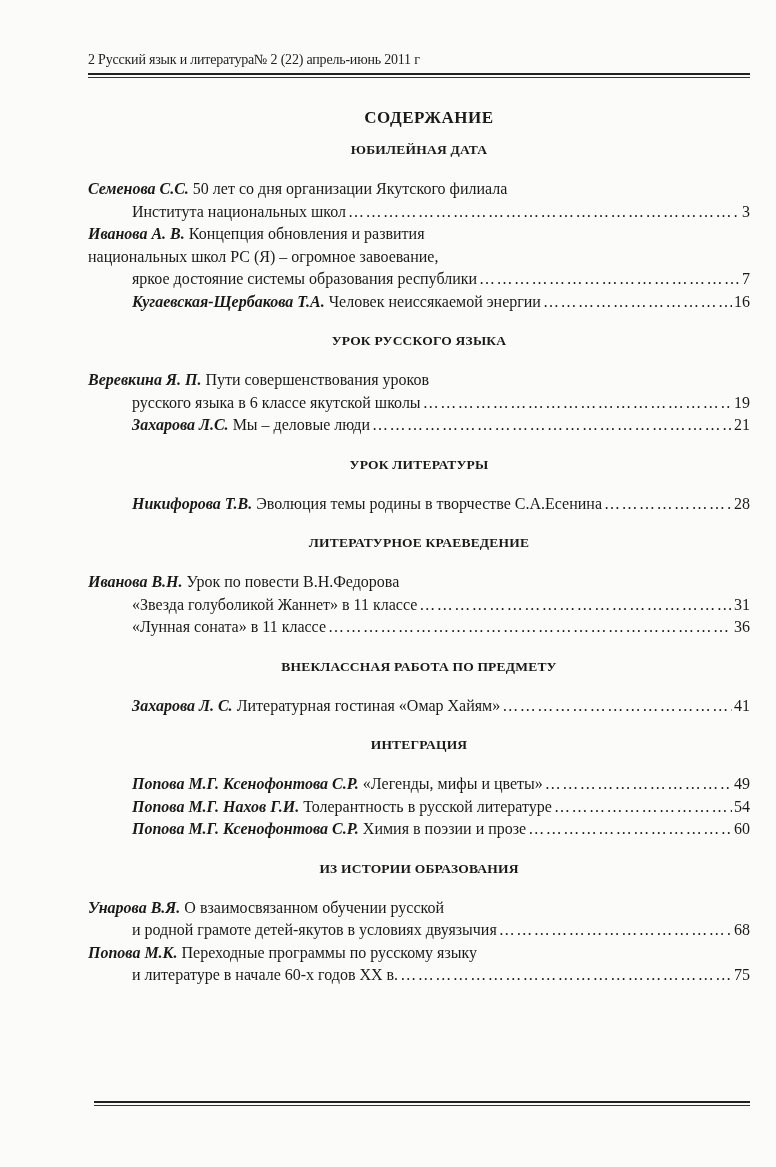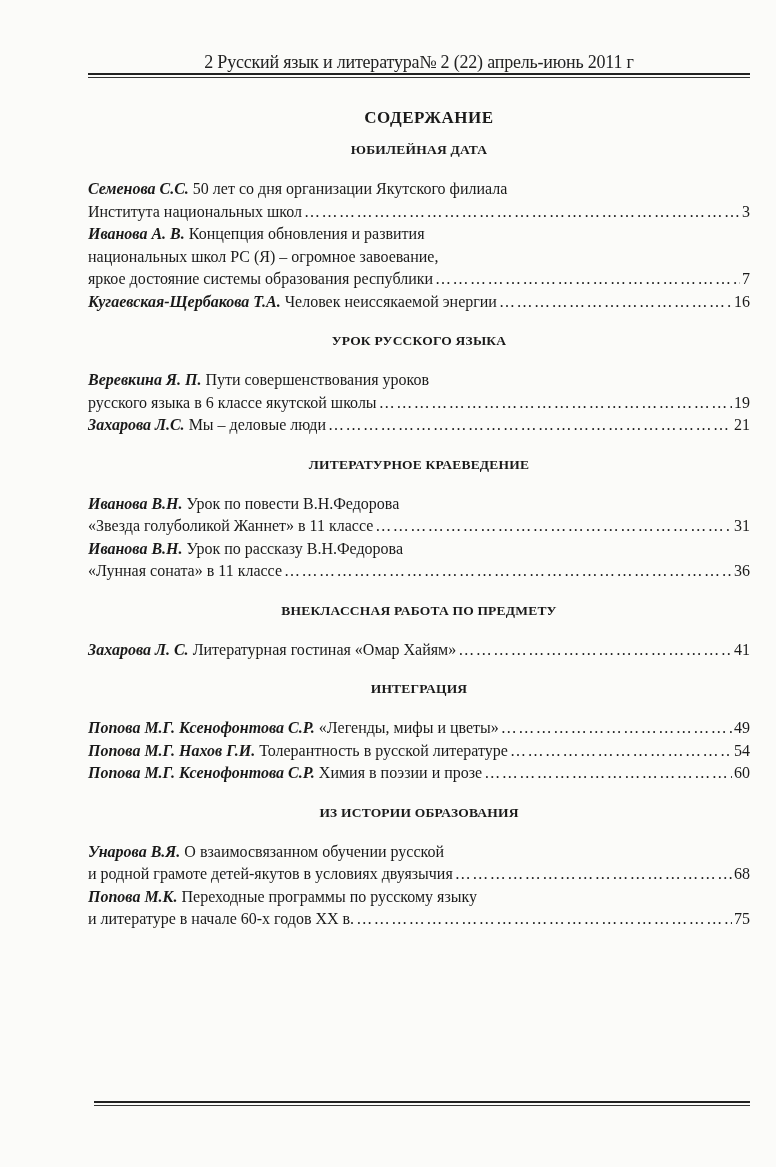--- a/index.html
+++ b/index.html
@@ -5,37 +5,37 @@
   html, body { margin: 0; padding: 0; }
   body {
     width: 776px; height: 1167px; overflow: hidden;
     background: #fbfbf9;
     font-family: "Liberation Serif", serif;
     color: #1a1a1a;
     position: relative;
   }
   .page { position: absolute; left: 88px; top: 52px; width: 662px; }
   .running-head {
-    display: flex; justify-content: center; align-items: baseline;
-    font-size: 18px; letter-spacing: -0.2px; color: #222;
+    display: flex; justify-content: flex-start; align-items: baseline;
+    font-size: 14px; letter-spacing: -0.2px; color: #222;
     height: 20px;
   }
   .double-rule { border-top: 2px solid #222; height: 2px; border-bottom: 1.5px solid #333; margin-top: 1px; }
   .toc-title {
     text-align: center; font-weight: bold; font-size: 17px; letter-spacing: 0.5px;
     margin-top: 30px; margin-bottom: 14px; padding-left: 20px;
   }
   .section-heading {
     text-align: center; font-weight: bold; font-size: 13.5px; letter-spacing: 0.2px;
     margin-top: 12px; margin-bottom: 20px;
   }
   .section { margin-bottom: 20px; }
   .entry { font-size: 16px; line-height: 22.5px; }
   .entry .line { display: block; white-space: nowrap; }
-  .entry .line.last { display: flex; align-items: flex-end; }
+  .entry .line.last { display: flex; align-items: flex-end; margin-left: 44px; }
   .entry .author { font-weight: bold; font-style: italic; }
   .leader {
     flex: 1; overflow: hidden; white-space: nowrap; margin: 0 2px;
     letter-spacing: 1.5px;
   }
   .leader::after { content: "……………………………………………………………………………………………………………………………………"; }
   .page-num { white-space: nowrap; }
   .bottom-rule { position: absolute; left: 94px; top: 1100px; width: 656px; }
 </style>
 </head>
@@ -90,31 +90,40 @@
         </div>
         <div class="entry">
           <span class="line last">
             <span><span class="author">Захарова Л.С.</span> <span>Мы – деловые люди</span></span>
             <span class="leader"></span>
             <span class="page-num">21</span>
           </span>
         </div>
       </div>
       <div class="section">
+        <div class="section-heading">УРОК ЛИТЕРАТУРЫ</div>
+        <div class="entry">
+          <span class="line last">
+            <span><span class="author">Никифорова Т.В.</span> <span>Эволюция темы родины в творчестве С.А.Есенина</span></span>
+            <span class="leader"></span>
+            <span class="page-num">28</span>
+          </span>
+        </div>
+      </div>
+      <div class="section">
         <div class="section-heading">ЛИТЕРАТУРНОЕ КРАЕВЕДЕНИЕ</div>
         <div class="entry">
           <span class="line"><span><span class="author">Иванова В.Н.</span> <span>Урок по повести В.Н.Федорова</span></span></span>
           <span class="line last">
             <span><span>«Звезда голуболикой Жаннет» в 11 классе</span></span>
             <span class="leader"></span>
             <span class="page-num">31</span>
           </span>
         </div>
         <div class="entry">
-          <span class="line"><span><span class="author">Иванова В.Н.</span> <span>Урок  по рассказу  В.Н.Федорова</span></span></span>
           <span class="line last">
             <span><span>«Лунная соната» в 11 классе</span></span>
             <span class="leader"></span>
             <span class="page-num">36</span>
           </span>
         </div>
       </div>
       <div class="section">
         <div class="section-heading">ВНЕКЛАССНАЯ РАБОТА ПО ПРЕДМЕТУ</div>
         <div class="entry">

